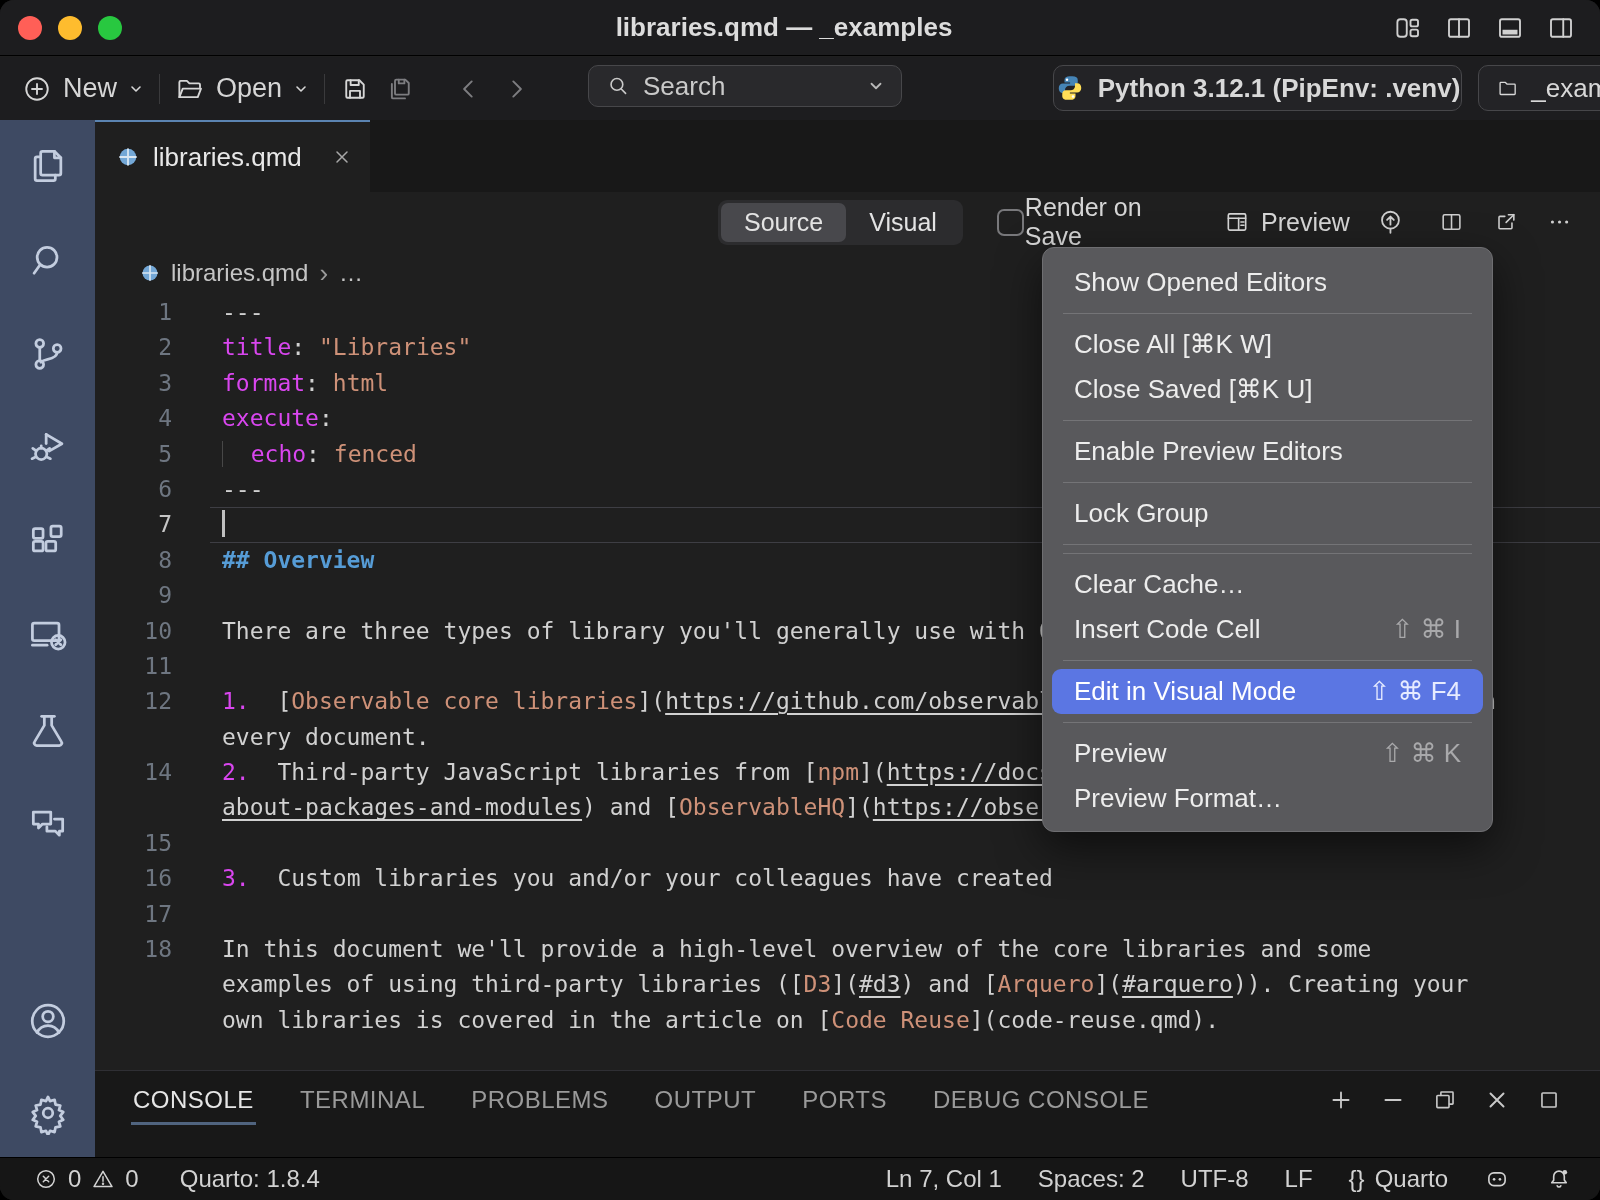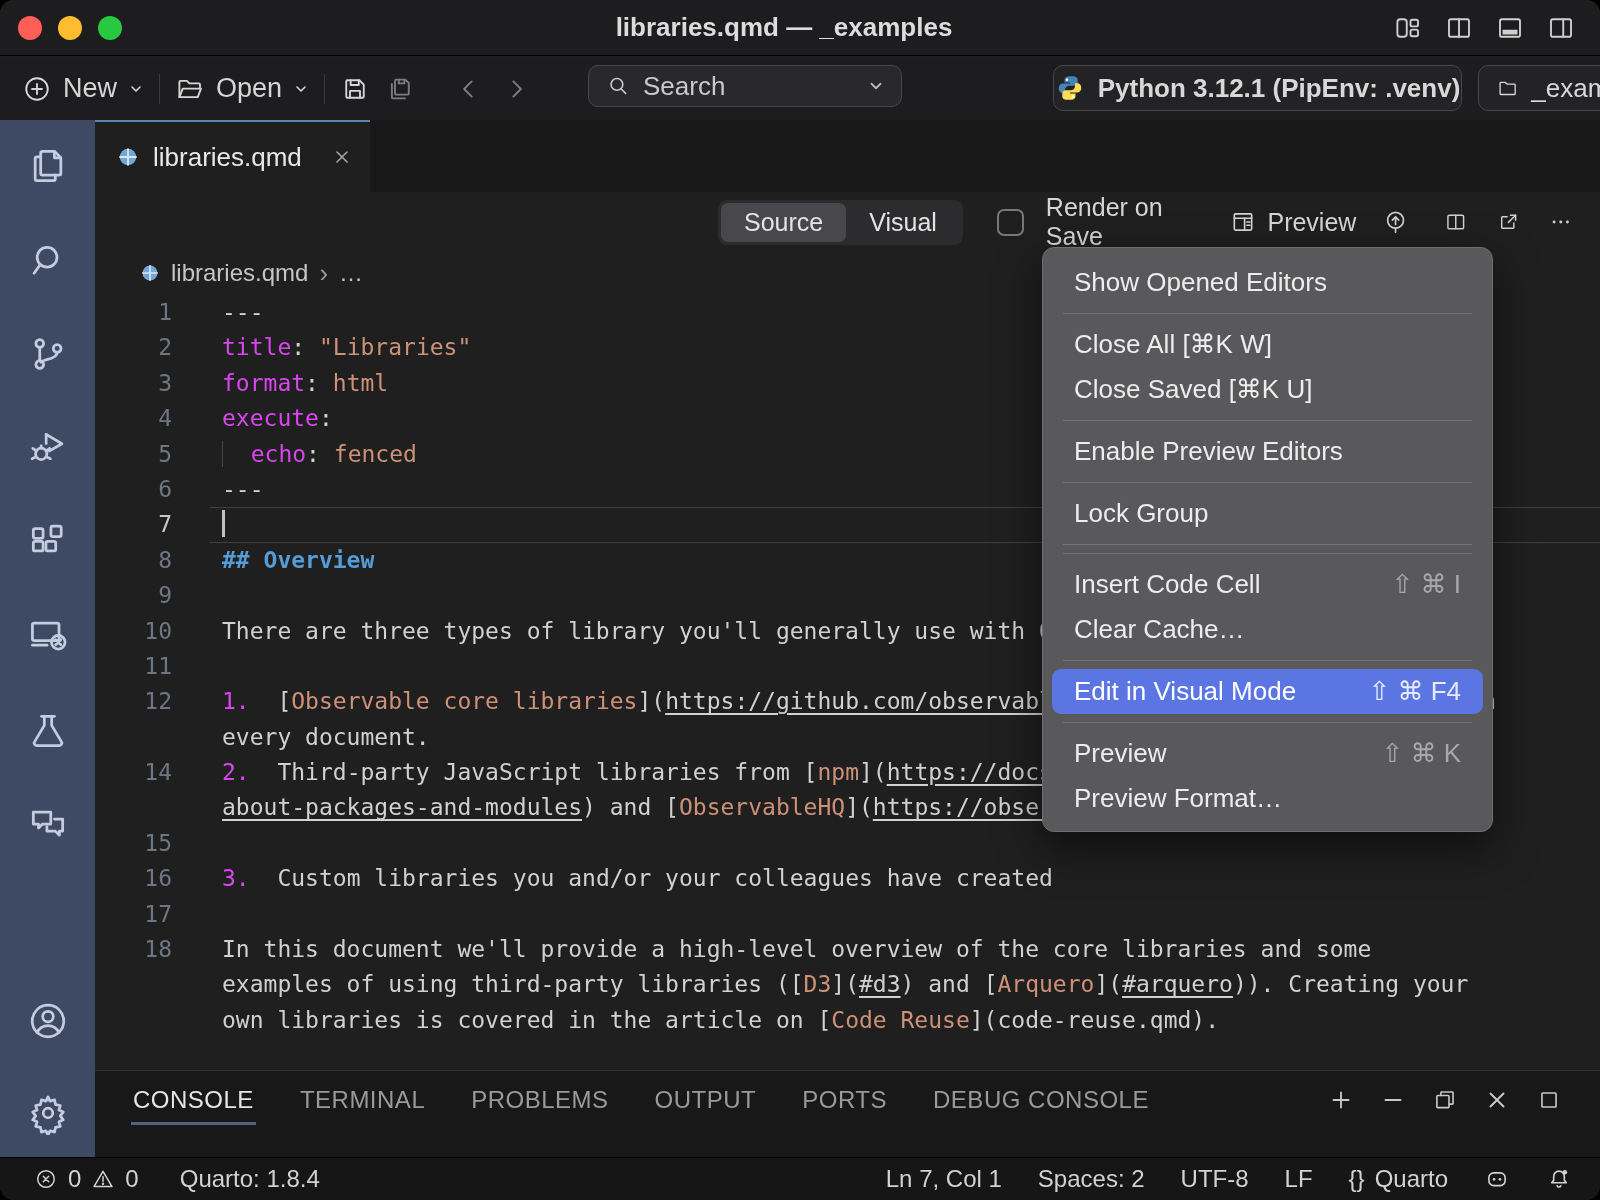--- a/index.html
+++ b/index.html
@@ -53,21 +53,21 @@
   .tabstrip { height:72px; background:#181818; display:flex; }
   .tab { width:275px; background:#1f1f1f; border-top:2px solid #5b84b1; display:flex; align-items:center;
     padding:0 18px 0 22px; gap:14px; font-size:26px; color:#e8e8e8; }
   .tab .close { margin-left:auto; color:#a8a8a8; width:20px; height:20px; }
 
   .ed-toolbar { position:absolute; top:72px; left:623px; right:28px; height:60px; display:flex;
     align-items:center; gap:26px; color:#cfcfcf; }
   .seg { display:flex; background:#2c2c2e; border-radius:9px; padding:3px; font-size:25px; color:#e3e3e3; }
   .seg-btn { padding:5px 23px; border-radius:7px; }
   .seg-btn.on { background:#48484c; }
-  .cb-group { display:flex; align-items:center; gap:22px; font-size:25px; color:#d5d5d5; }
+  .cb-group { display:flex; align-items:center; gap:1px; font-size:25px; color:#d5d5d5; }
   .cb { width:27px; height:27px; border:2px solid #78787b; border-radius:7px; flex:none; }
   .pv-group { display:flex; align-items:center; gap:11px; font-size:25px; color:#d5d5d5; }
 
   .breadcrumb { position:absolute; top:134px; left:45px; height:38px; display:flex; align-items:center;
     gap:11px; font-size:24px; color:#c5c5c5; }
   .bc-chev { color:#9a9a9a; font-size:26px; }
 
   .code { position:absolute; top:175px; left:0; right:0; bottom:87px; overflow:hidden;
     font-family:"DejaVu Sans Mono", monospace; font-size:23px; line-height:35.4px; }
   .code-row { display:flex; height:35.4px; position:relative; }
@@ -602,25 +602,25 @@
       <div class="menu-item">
         <span class="mi-label">Enable Preview Editors</span>
       </div>
       <div class="menu-sep"></div>
       <div class="menu-item">
         <span class="mi-label">Lock Group</span>
       </div>
       <div class="menu-sep"></div>
       <div class="menu-sep"></div>
       <div class="menu-item">
+        <span class="mi-label">Clear Cache…</span>
+      </div>
+      <div class="menu-item">
         <span class="mi-label">Insert Code Cell</span>
         <span class="mi-short">⇧ ⌘ I</span>
-      </div>
-      <div class="menu-item">
-        <span class="mi-label">Clear Cache…</span>
       </div>
       <div class="menu-sep"></div>
       <div class="menu-item hl">
         <span class="mi-label">Edit in Visual Mode</span>
         <span class="mi-short">⇧ ⌘ F4</span>
       </div>
       <div class="menu-sep"></div>
       <div class="menu-item">
         <span class="mi-label">Preview</span>
         <span class="mi-short">⇧ ⌘ K</span>

